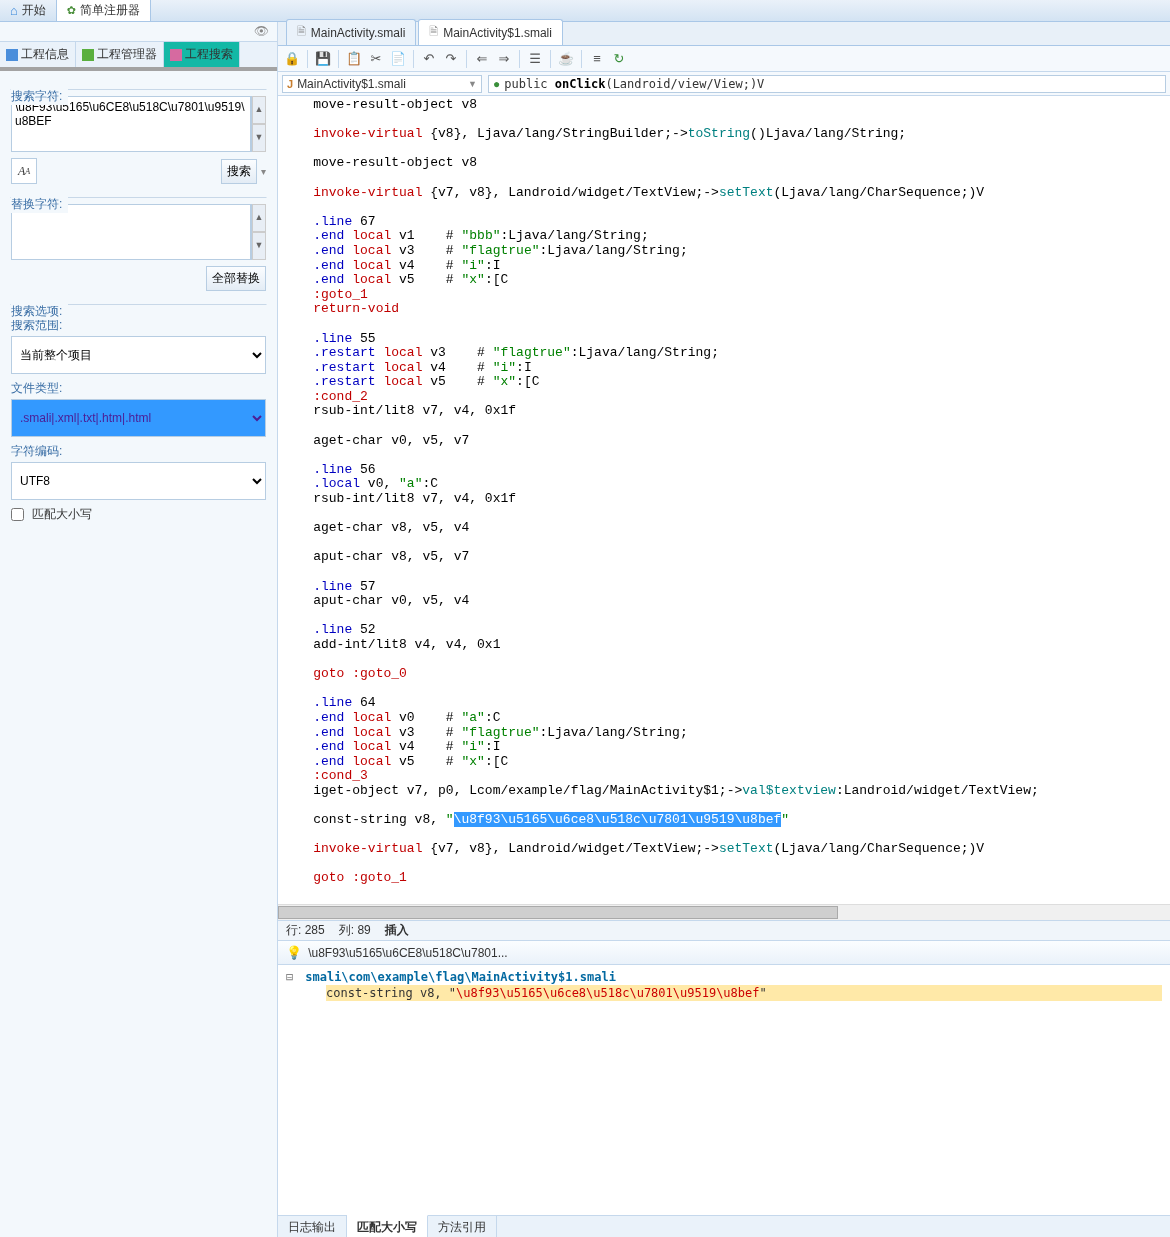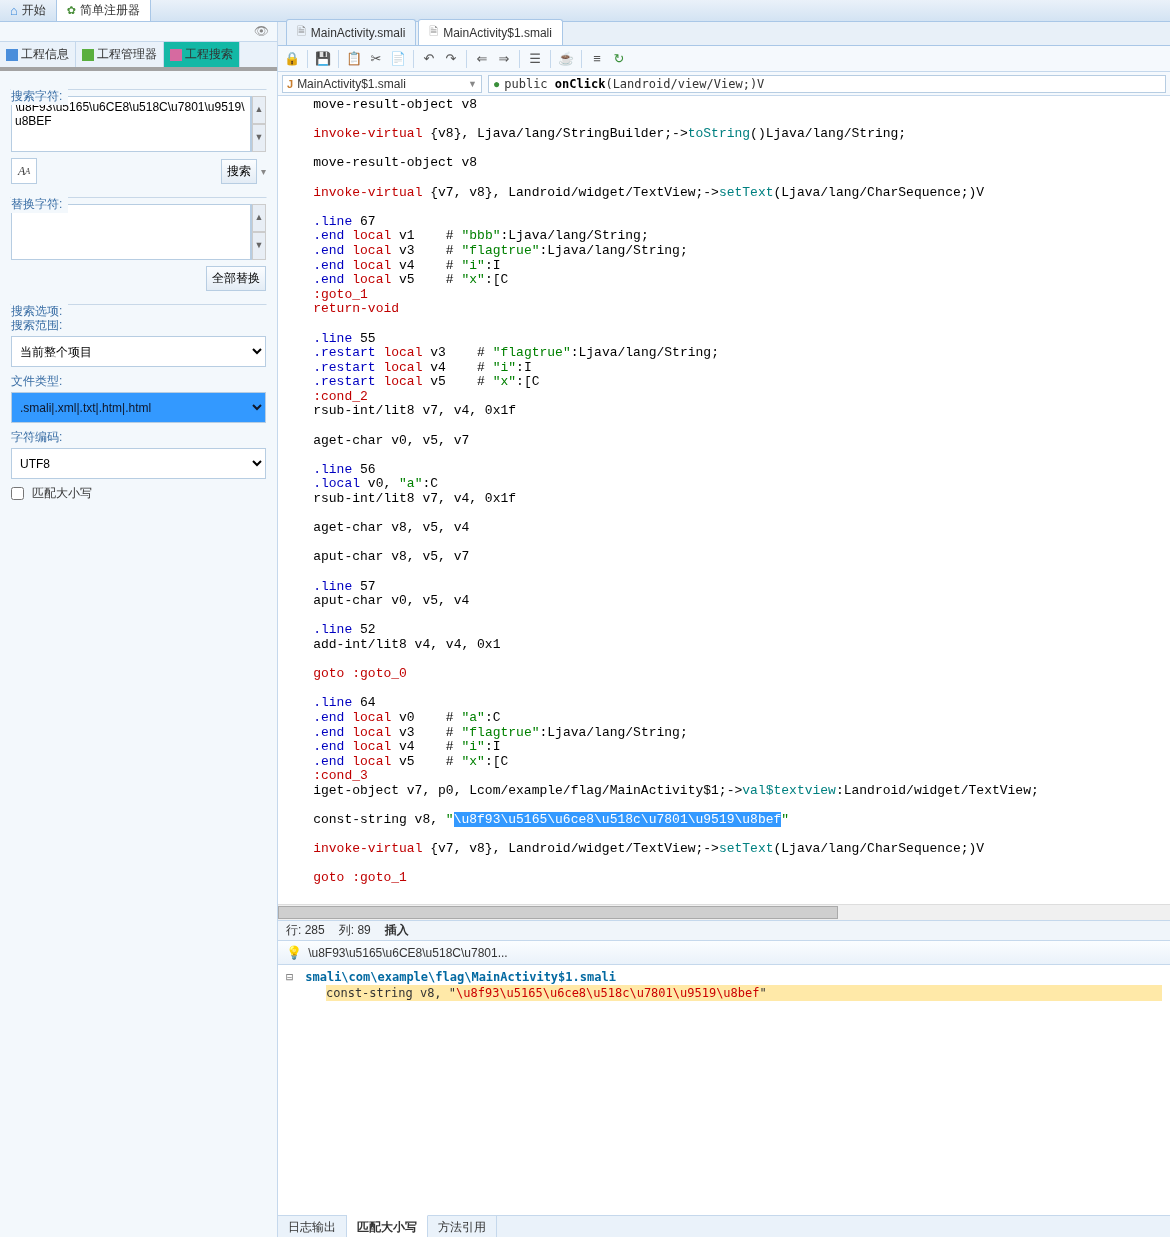--- a/index.html
+++ b/index.html
@@ -18,22 +18,22 @@
 .side-tabs .stab.active { background: #14b8a6; }
 .panel { padding: 8px 10px; }
 .fieldset { border: 1px solid transparent; border-top: 1px solid #c8d8e8; margin-top: 10px; padding: 6px 0 2px; position: relative; }
 .fieldset .legend { position: absolute; top: -9px; left: 0; background: #f3f8fc; padding-right: 6px; color: #3a6ea5; font-size: 12px; margin-top: 7px; }
 .txtarea { width: 100%; height: 56px; border: 1px solid #b7cde2; background: #fff; font-family: inherit; font-size: 12px; padding: 3px; resize: none; }
 .scroller { display: flex; flex-direction: column; width: 16px; border-left: 1px solid #b7cde2; }
 .scrollbtn { flex: 1; background: #e8eef5; border: 1px solid #ccc; font-size: 9px; text-align: center; line-height: 24px; color: #666; }
 .row { display: flex; align-items: center; gap: 4px; margin-top: 6px; }
 .font-icon-btn { width: 26px; height: 26px; border: 1px solid #b7cde2; background: #fff; display: flex; align-items: center; justify-content: center; font-family: serif; font-style: italic; }
 .btn { border: 1px solid #b7cde2; background: linear-gradient(#fbfdff,#e3ecf5); padding: 3px 5px; cursor: pointer; font-size: 12px; }
-.select { width: 100%; border: 1px solid #b7cde2; background: #fff; padding: 2px 4px; font-size: 12px; height: 31px; }
-.select.hi { background: #3399ff; color: #0f172a; }
+.select { width: 100%; border: 1px solid #b7cde2; background: #fff; padding: 2px 4px; font-size: 12px; height: 38px; }
+.select.hi { background: #3399ff; color: #4c1d95; }
 .cbx { margin-right: 4px; }
 .progress { width: 100%; height: 14px; border: 1px solid #d0dce8; background: #f0f4f8; }
 .editor-area { flex: 1; display: flex; flex-direction: column; background: #fff; }
 .filetabs { height: 24px; display: flex; align-items: flex-end; background: #e8f0f8; border-bottom: 1px solid #a9c7e7; padding-left: 8px; gap: 0; }
 .filetabs .ftab { border: 1px solid #a9c7e7; border-bottom: none; padding: 3px 10px; background: #eaf2fa; display: flex; align-items: center; gap: 5px; font-size: 12px; cursor: pointer; border-radius: 3px 3px 0 0; margin-right: 2px; }
 .filetabs .ftab.active { background: #fff; }
 .file-icon { font-size: 11px; color: #888; }
 .toolbar { height: 26px; border-bottom: 1px solid #c5d8ec; display: flex; align-items: center; padding: 0 4px; gap: 2px; background: #f5f9fd; }
 .tb-btn { width: 20px; height: 20px; display: flex; align-items: center; justify-content: center; color: #555; cursor: pointer; font-size: 13px; border-radius: 2px; }
 .tb-sep { width: 1px; height: 18px; background: #c5d8ec; margin: 0 3px; }

